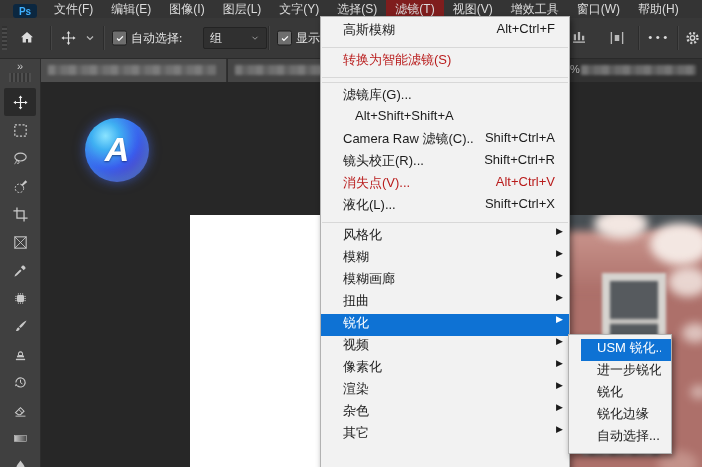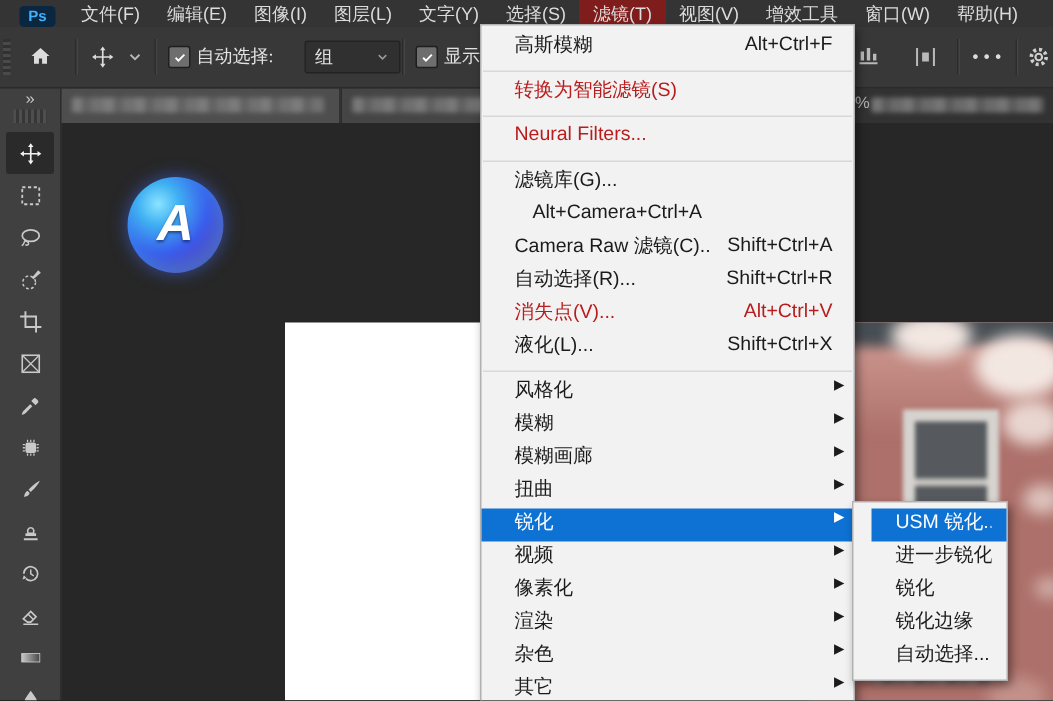--- a/index.html
+++ b/index.html
@@ -302,36 +302,33 @@
   <div class="menu" id="filter-menu">
       <div class="mrow">
         <span class="lbl">高斯模糊</span>
         <span class="sc">Alt+Ctrl+F</span>
       </div>
       <div class="msep"></div>
       <div class="mrow disabled">
         <span class="lbl">转换为智能滤镜(S)</span>
       </div>
       <div class="msep"></div>
-      <div class="mrow disabled">
-        <span class="lbl">Neural Filters...</span>
-      </div>
       <div class="msep"></div>
       <div class="mrow">
         <span class="lbl">滤镜库(G)...</span>
       </div>
       <div class="mrow">
-        <span class="sc">Alt+Camera+Ctrl+A</span>
+        <span class="sc">Alt+Shift+Shift+A</span>
       </div>
       <div class="mrow">
         <span class="lbl">Camera Raw 滤镜(C)...</span>
         <span class="sc">Shift+Ctrl+A</span>
       </div>
       <div class="mrow">
-        <span class="lbl">自动选择(R)...</span>
+        <span class="lbl">镜头校正(R)...</span>
         <span class="sc">Shift+Ctrl+R</span>
       </div>
       <div class="mrow disabled">
         <span class="lbl">消失点(V)...</span>
         <span class="sc">Alt+Ctrl+V</span>
       </div>
       <div class="mrow">
         <span class="lbl">液化(L)...</span>
         <span class="sc">Shift+Ctrl+X</span>
       </div>

